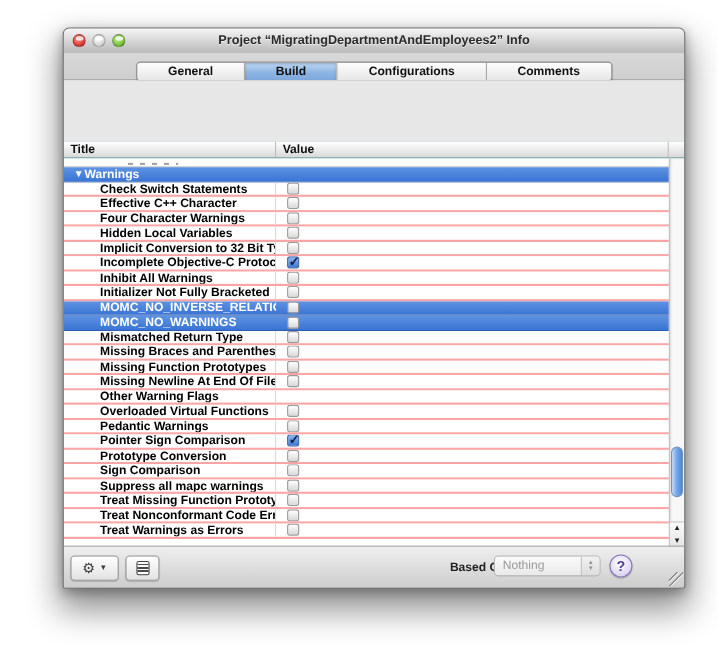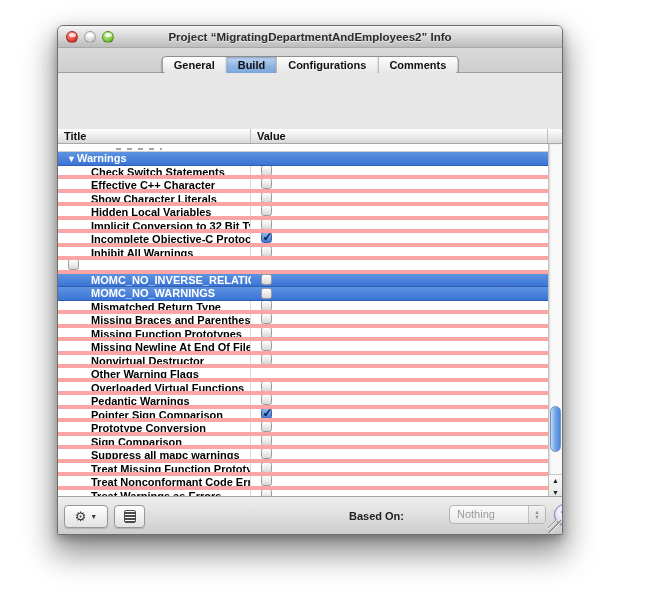--- a/index.html
+++ b/index.html
@@ -2,21 +2,21 @@
 <html><head>
 <meta charset="utf-8">
 <style>
   * { margin:0; padding:0; box-sizing:border-box; }
   html,body { background:#ffffff; }
   body { font-family:"Liberation Sans", sans-serif; }
   .stage { position:relative; width:652px; height:607px; overflow:hidden; background:#fff; }
 
   
   .window {
-    position:absolute; left:57px; top:25px; width:506px; height:510px;
+    position:absolute; left:57px; top:25px; width:566px; height:510px;
     border:1px solid #6e6e6e; border-radius:6px 6px 2px 2px;
     background:#e7e7e7; overflow:hidden;
     box-shadow:0 16px 30px 4px rgba(0,0,0,0.42), 0 4px 10px rgba(0,0,0,0.28);
   }
 
   
   .titlebar {
     position:absolute; left:0; top:0; width:100%; height:22px;
     background:linear-gradient(#f5f5f5, #cdcdcd 70%, #bcbcbc);
     border-bottom:1px solid #a9a9a9;
@@ -41,21 +41,21 @@
     background:linear-gradient(#d9d9d9, #cecece);
     border-bottom:1px solid #9d9d9d;
   }
   .segmented {
     position:absolute; left:50%; transform:translateX(-50%); top:8px; height:18px;
     display:flex; border:1px solid #8d8d8d; border-radius:4px; overflow:hidden;
     background:linear-gradient(#fefefe, #e6e6e6);
     box-shadow:0 1px 1px rgba(0,0,0,0.2);
   }
   .seg {
-    padding:0 11px; font-size:11px; font-weight:bold; color:#111;
+    padding:0 28px; font-size:11px; font-weight:bold; color:#111;
     line-height:16px; border-right:1px solid #a8a8a8; white-space:nowrap; cursor:default;
   }
   .seg:last-child { border-right:none; }
   .seg.selected { background:linear-gradient(#bed7f2, #8bb3e2 60%, #7ea9dd); box-shadow:inset 0 1px 2px rgba(0,0,60,0.25); }
 
   
   .controls { position:absolute; left:0; top:47px; width:100%; height:56px; background:#e7e7e7; }
   .ctl-label { position:absolute; font-size:11px; font-weight:bold; color:#1a1a1a; text-align:right; }
   .lbl-config { left:0; top:63px; width:74px; }
   .lbl-show   { left:0; top:84px; width:74px; }
@@ -106,21 +106,21 @@
 
   .rows { position:absolute; left:0; top:15px; width:100%; bottom:0; overflow:hidden; background:#fff; }
 
   .clip-row { position:relative; height:8px; background:#fff; border-bottom:1px solid #cfcfcf; }
   .clip-row .remnant {
     position:absolute; left:58px; bottom:1px; width:46px; height:2px;
     background:repeating-linear-gradient(90deg, #8f8f8f 0 5px, transparent 5px 11px);
     opacity:0.8;
   }
 
-  .row { position:relative; height:13.5px; display:flex; border-bottom:4px solid #fca5a5; background:#fff; cursor:default; }
+  .row { position:relative; height:13.5px; display:flex; border-bottom:2px solid #fca5a5; background:#fff; cursor:default; }
   .cell { overflow:hidden; white-space:nowrap; }
   .title-cell { width:193px; border-right:1px solid #dadada; padding-left:33px; font-size:11px; font-weight:bold; line-height:13px; color:#000; }
   .value-cell { flex:1; display:flex; align-items:center; padding-left:10px; }
 
   .row.group { background:linear-gradient(#5e93e1, #3a74d5); border-bottom:1px solid #2d5cb0; }
   .row.group .title-cell { padding-left:9px; color:#fff; border-right:none; }
   .row.selected { background:linear-gradient(#5e93e1, #3a74d5); border-bottom:1px solid #2d5cb0; }
   .row.selected .title-cell { color:#fff; border-right:none; }
   .disclosure { font-size:9px; margin-right:1px; vertical-align:0.5px; }
 
@@ -248,21 +248,21 @@
               <span class="checkbox"></span>
             </div>
   </div>
           <div class="row">
     <div class="cell title-cell"><span class="row-label">Effective C++ Character</span></div>
     <div class="cell value-cell">
               <span class="checkbox"></span>
             </div>
   </div>
           <div class="row">
-    <div class="cell title-cell"><span class="row-label">Show Character Literals</span></div>
+    <div class="cell title-cell"><span class="row-label">Four Character Warnings</span></div>
     <div class="cell value-cell">
               <span class="checkbox"></span>
             </div>
   </div>
           <div class="row">
     <div class="cell title-cell"><span class="row-label">Hidden Local Variables</span></div>
     <div class="cell value-cell">
               <span class="checkbox"></span>
             </div>
   </div>
@@ -278,20 +278,21 @@
               <span class="checkbox checked"></span>
             </div>
   </div>
           <div class="row">
     <div class="cell title-cell"><span class="row-label">Inhibit All Warnings</span></div>
     <div class="cell value-cell">
               <span class="checkbox"></span>
             </div>
   </div>
           <div class="row">
+    <div class="cell title-cell"><span class="row-label">Initializer Not Fully Bracketed</span></div>
     <div class="cell value-cell">
               <span class="checkbox"></span>
             </div>
   </div>
           <div class="row selected">
     <div class="cell title-cell"><span class="row-label">MOMC_NO_INVERSE_RELATIONSHIP…</span></div>
     <div class="cell value-cell">
               <span class="checkbox"></span>
             </div>
   </div>
@@ -314,26 +315,20 @@
             </div>
   </div>
           <div class="row">
     <div class="cell title-cell"><span class="row-label">Missing Function Prototypes</span></div>
     <div class="cell value-cell">
               <span class="checkbox"></span>
             </div>
   </div>
           <div class="row">
     <div class="cell title-cell"><span class="row-label">Missing Newline At End Of File</span></div>
-    <div class="cell value-cell">
-              <span class="checkbox"></span>
-            </div>
-  </div>
-          <div class="row">
-    <div class="cell title-cell"><span class="row-label">Nonvirtual Destructor</span></div>
     <div class="cell value-cell">
               <span class="checkbox"></span>
             </div>
   </div>
           <div class="row">
     <div class="cell title-cell"><span class="row-label">Other Warning Flags</span></div>
     <div class="cell value-cell"></div>
   </div>
           <div class="row">
     <div class="cell title-cell"><span class="row-label">Overloaded Virtual Functions</span></div>

